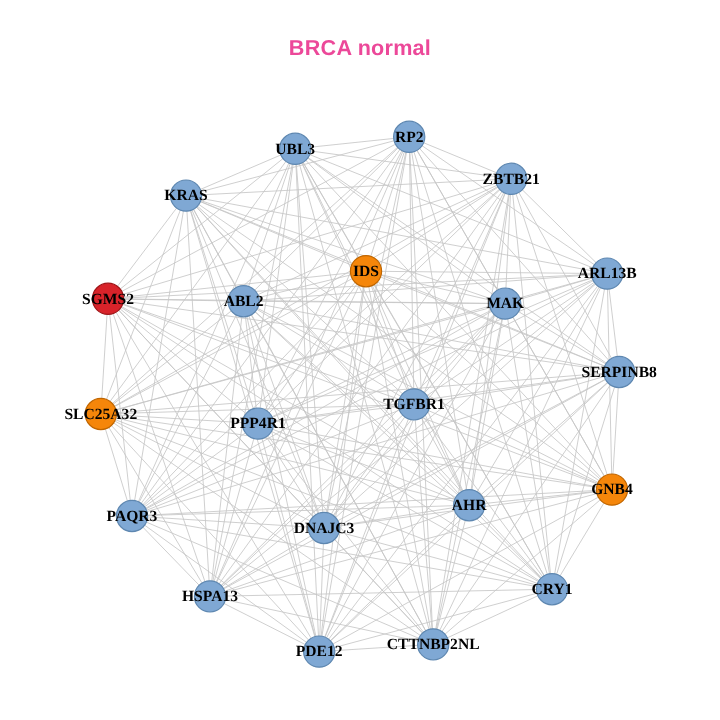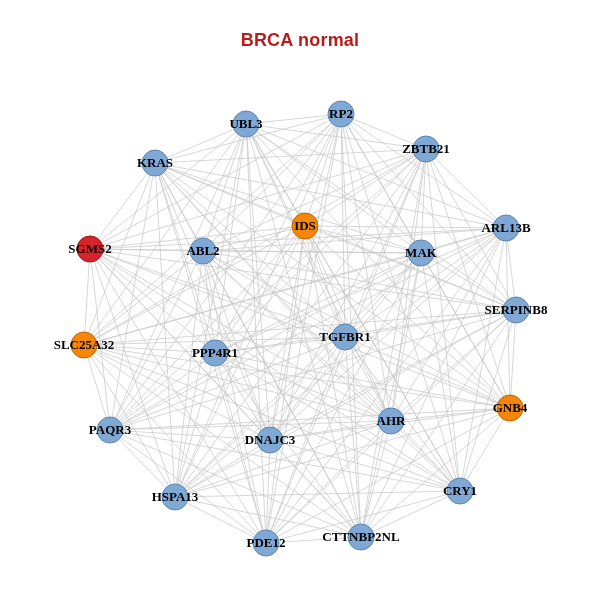--- a/index.html
+++ b/index.html
@@ -303,14 +303,14 @@
         <text x="510" y="412" class="node-label">GNB4</text>
         <text x="110" y="434" class="node-label">PAQR3</text>
         <text x="391" y="425" class="node-label">AHR</text>
         <text x="270" y="444" class="node-label">DNAJC3</text>
         <text x="460" y="495" class="node-label">CRY1</text>
         <text x="175" y="501" class="node-label">HSPA13</text>
         <text x="266" y="547" class="node-label">PDE12</text>
         <text x="361" y="541" class="node-label">CTTNBP2NL</text>
       </g>
   </svg>
-  <div class="plot-title" style="color: #b91c1c;">BRCA normal</div>
+  <div class="plot-title" style="color: #ec4899;">BRCA normal</div>
 </div>
 
 </body></html>

